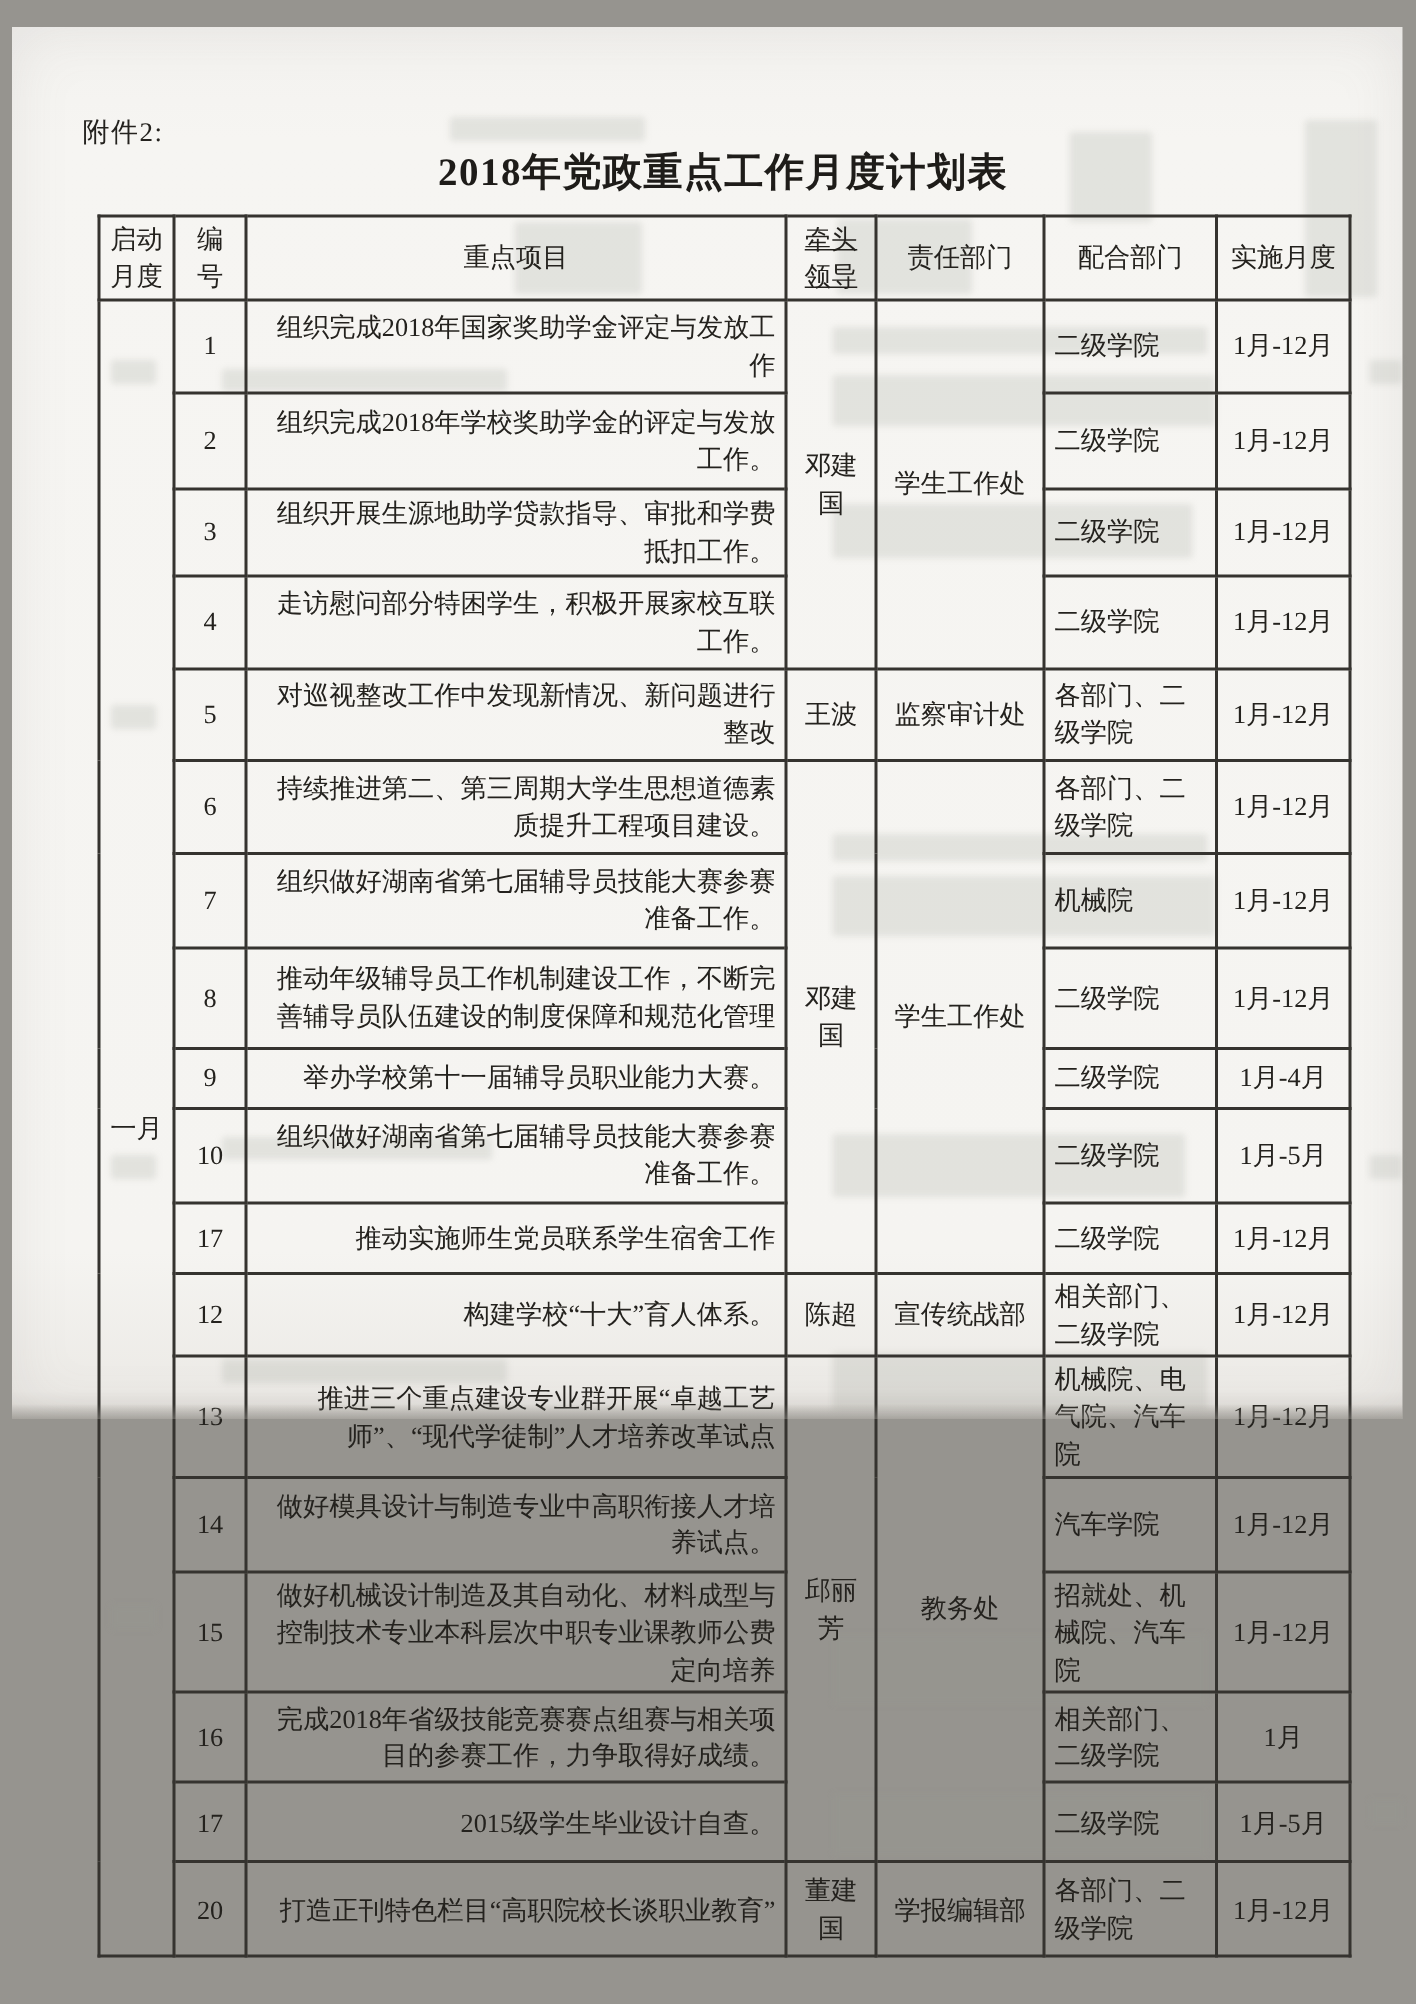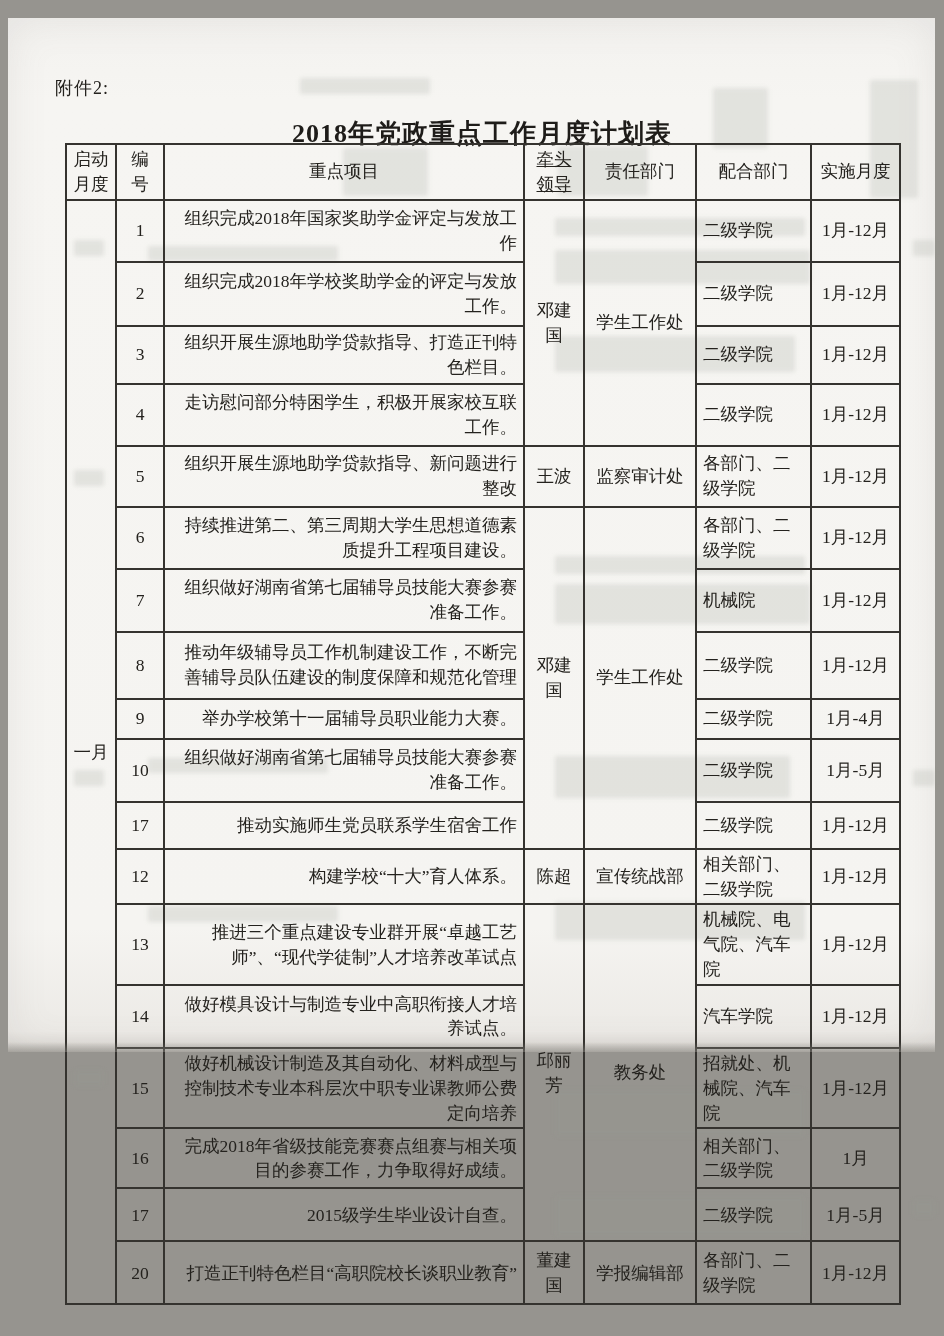--- a/index.html
+++ b/index.html
@@ -2,30 +2,30 @@
 <html><head>
 <meta charset="utf-8">
 <style>
   html,body{margin:0;padding:0;}
   body{
     width:944px;height:1336px;position:relative;overflow:hidden;
     background:#96948f;
     font-family:"Liberation Serif","DejaVu Serif",serif;
   }
   .page{
-    position:absolute;left:8px;top:18px;width:927px;height:1034px;
+    position:absolute;left:8px;top:18px;width:927px;height:928px;
     background:linear-gradient(180deg,#f3f2ef 0%,#f6f5f2 8%,#f5f4f1 88%,#eceae6 98%,#d8d5d0 100%);
     box-shadow:inset 0 0 40px rgba(120,118,112,0.12);
   }
   .attach{
     position:absolute;left:47px;top:58px;
     font-size:18px;color:#24221e;letter-spacing:1px;
   }
   .doc-title{
-    position:absolute;left:57px;top:98px;width:834px;
+    position:absolute;left:57px;top:79px;width:834px;
     text-align:center;font-size:26px;font-weight:bold;color:#1e1c19;
     letter-spacing:1px;
   }
   table.plan{
     position:absolute;left:57px;top:125px;width:834px;
     border-collapse:collapse;table-layout:fixed;
     color:#24221e;
   }
   table.plan td,table.plan th{
     border:2px solid #35332f;
@@ -124,33 +124,33 @@
       <td class="c-impl">1月-12月</td>
     </tr>
     <tr style="height:64px">
       <td class="c-no">2</td>
       <td class="c-project">组织完成2018年学校奖助学金的评定与发放工作。</td>
       <td class="c-coop">二级学院</td>
       <td class="c-impl">1月-12月</td>
     </tr>
     <tr style="height:58px">
       <td class="c-no">3</td>
-      <td class="c-project">组织开展生源地助学贷款指导、打造正刊特色栏目。</td>
+      <td class="c-project">组织开展生源地助学贷款指导、审批和学费抵扣工作。</td>
       <td class="c-coop">二级学院</td>
       <td class="c-impl">1月-12月</td>
     </tr>
     <tr style="height:62px">
       <td class="c-no">4</td>
       <td class="c-project">走访慰问部分特困学生，积极开展家校互联工作。</td>
       <td class="c-coop">二级学院</td>
       <td class="c-impl">1月-12月</td>
     </tr>
     <tr style="height:61px">
       <td class="c-no">5</td>
-      <td class="c-project">组织开展生源地助学贷款指导、新问题进行整改</td>
+      <td class="c-project">对巡视整改工作中发现新情况、新问题进行整改</td>
       <td class="c-lead">王波</td>
       <td class="c-dept">监察审计处</td>
       <td class="c-coop">各部门、二级学院</td>
       <td class="c-impl">1月-12月</td>
     </tr>
     <tr style="height:62px">
       <td class="c-no">6</td>
       <td class="c-project">持续推进第二、第三周期大学生思想道德素质提升工程项目建设。</td>
       <td class="c-lead" rowspan="6">邓建国</td>
       <td class="c-dept" rowspan="6">学生工作处</td>

